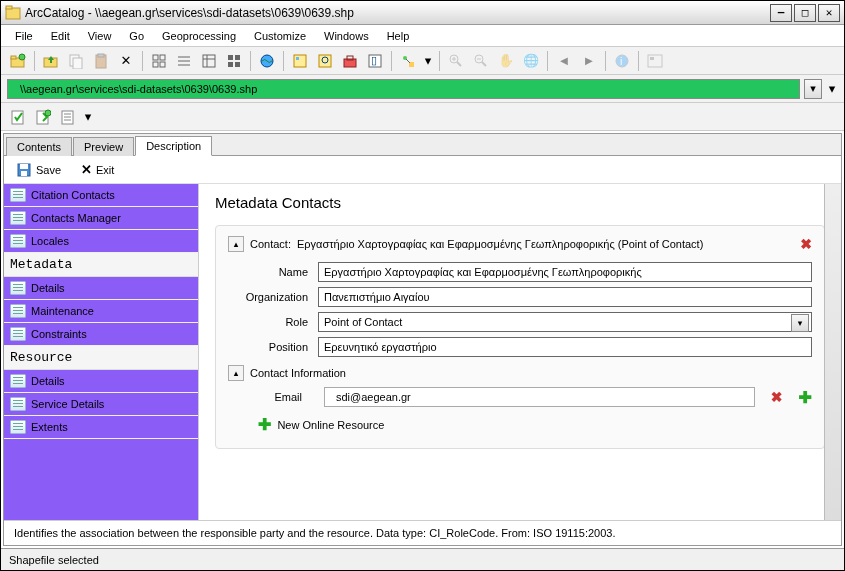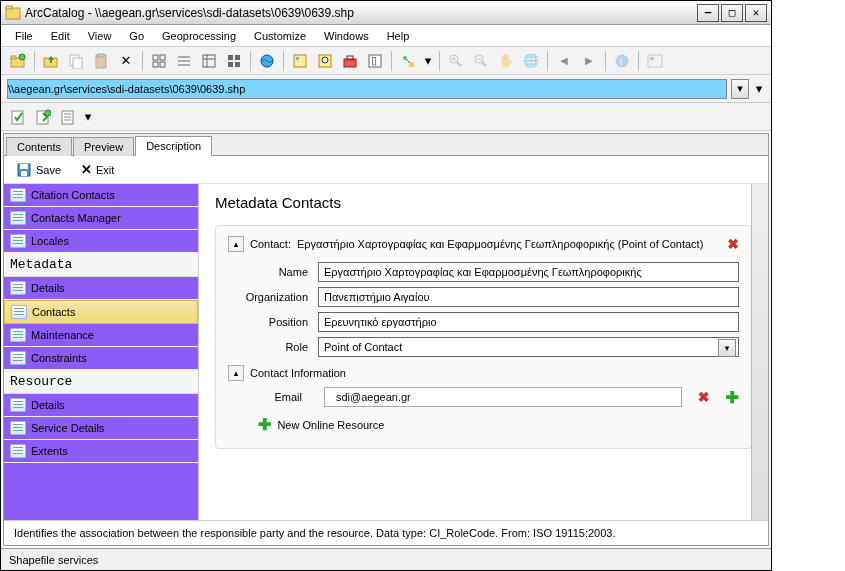--- a/index.html
+++ b/index.html
@@ -1,29 +1,29 @@
 <!DOCTYPE html>
 <html><head>
 <meta charset="utf-8">
 <style>
 * { box-sizing: border-box; margin: 0; padding: 0; font-family: Tahoma, Arial, sans-serif; font-size: 11px; }
 body { background: #fff; }
-.window { width: 772px; height: 571px; border: 1px solid #000; background: #fff; display: flex; flex-direction: column; }
+.window { width: 845px; height: 571px; border: 1px solid #000; background: #fff; display: flex; flex-direction: column; }
 .titlebar { height: 24px; background: linear-gradient(#fff, #d8d8d8); display: flex; align-items: center; padding: 0 4px; border-bottom: 1px solid #999; }
 .titlebar-icon { width: 16px; height: 16px; margin-right: 4px; display: inline-flex; align-items: center; justify-content: center; }
 .titlebar-text { flex: 1; font-size: 12px; }
 .win-btns { display: flex; gap: 2px; }
 .win-btn { width: 22px; height: 18px; border: 1px solid #555; background: linear-gradient(#f8f8f8,#ddd); display: flex; align-items: center; justify-content: center; font-family: monospace; font-weight: bold; cursor: pointer; }
 .menubar { height: 22px; display: flex; align-items: center; padding: 3px 6px; gap: 2px; border-bottom: 1px solid #ccc; }
 .menu-item { padding: 2px 8px; cursor: pointer; }
 .toolbar { height: 28px; display: flex; align-items: center; padding: 2px 6px; gap: 3px; border-bottom: 1px solid #ccc; background: #f2f2f2; }
 .tool-btn { width: 22px; height: 22px; border: 1px solid transparent; display: flex; align-items: center; justify-content: center; cursor: pointer; font-size: 13px; }
 .tool-sep { width: 1px; height: 20px; background: #bbb; margin: 0 2px; }
 .addr-bar { height: 28px; display: flex; align-items: center; padding: 2px 6px; gap: 4px; border-bottom: 1px solid #ccc; background: #f2f2f2; }
-.addr-input { flex: 1; height: 20px; border: 1px solid #888; padding: 0 0; background: #7dd3fc; }
+.addr-input { flex: 1; height: 20px; border: 1px solid #888; padding: 0 12px; background: #22c55e; }
 .addr-dd { width: 18px; height: 20px; border: 1px solid #888; background: linear-gradient(#f8f8f8,#ddd); display: flex; align-items: center; justify-content: center; cursor: pointer; }
 .toolbar2 { height: 28px; display: flex; align-items: center; padding: 2px 6px; gap: 3px; border-bottom: 1px solid #ccc; background: #f2f2f2; }
 .content-area { flex: 1; display: flex; flex-direction: column; border: 1px solid #999; margin: 2px; background: #fff; min-height: 0; }
 .tabs { height: 22px; display: flex; align-items: flex-end; background: #eee; border-bottom: 1px solid #999; padding-left: 2px; }
 .tab { padding: 3px 10px; border: 1px solid #999; border-bottom: none; background: #e0e0e0; margin-right: 1px; cursor: pointer; position: relative; top: 1px; }
 .tab.active { background: #fff; border-bottom: 1px solid #fff; font-weight: normal; }
 .tab-body { flex: 1; display: flex; flex-direction: column; min-height: 0; }
 .action-bar { height: 28px; display: flex; align-items: center; padding: 0 8px; gap: 12px; border-bottom: 1px solid #ddd; }
 .action-btn { display: flex; align-items: center; gap: 4px; cursor: pointer; padding: 2px 4px; }
 .main-split { flex: 1; display: flex; min-height: 0; }
@@ -293,24 +293,20 @@
             </div>
           <div class="side-item">
               <span class="side-icon"></span>
               <span>Locales</span>
             </div>
           <div class="side-header">Metadata</div>
           <div class="side-item">
               <span class="side-icon"></span>
               <span>Details</span>
             </div>
-          <div class="side-item selected">
-              <span class="side-icon"></span>
-              <span>Contacts</span>
-            </div>
           <div class="side-item">
               <span class="side-icon"></span>
               <span>Maintenance</span>
             </div>
           <div class="side-item">
               <span class="side-icon"></span>
               <span>Constraints</span>
             </div>
           <div class="side-header">Resource</div>
           <div class="side-item">
@@ -339,28 +335,28 @@
 
             <div class="row">
                 <span class="row-label">Name</span>
                 <input class="row-input" value="Εργαστήριο Χαρτογραφίας και Εφαρμοσμένης Γεωπληροφορικής" style="">
               </div>
             <div class="row">
                 <span class="row-label">Organization</span>
                 <input class="row-input" value="Πανεπιστήμιο Αιγαίου" style="">
               </div>
             <div class="row">
-                <span class="row-label">Position</span>
-                <input class="row-input" value="Ερευνητικό εργαστήριο" style="">
-              </div>
-            <div class="row">
                 <span class="row-label">Role</span>
                 <div class="row-select">
                   <span>Point of Contact</span>
                 </div>
+              </div>
+            <div class="row">
+                <span class="row-label">Position</span>
+                <input class="row-input" value="Ερευνητικό εργαστήριο" style="">
               </div>
 
             <div class="sub-section">
               <div class="sub-header">
                 <div class="collapse-btn">▴</div>
                 <span>Contact Information</span>
               </div>
               <div class="email-row">
                 <span class="email-label">Email</span>
                 <input class="email-input" value="sdi@aegean.gr" style="">
@@ -374,15 +370,15 @@
             </div>
           </div>
         </div>
       </div>
 
       <div class="help-bar">Identifies the association between the responsible party and the resource. Data type: CI_RoleCode. From: ISO 19115:2003.</div>
     </div>
   </div>
 
   <div class="status-bar">
-    <span>Shapefile services</span>
+    <span>Shapefile selected</span>
   </div>
 </div>
 
 </body></html>

